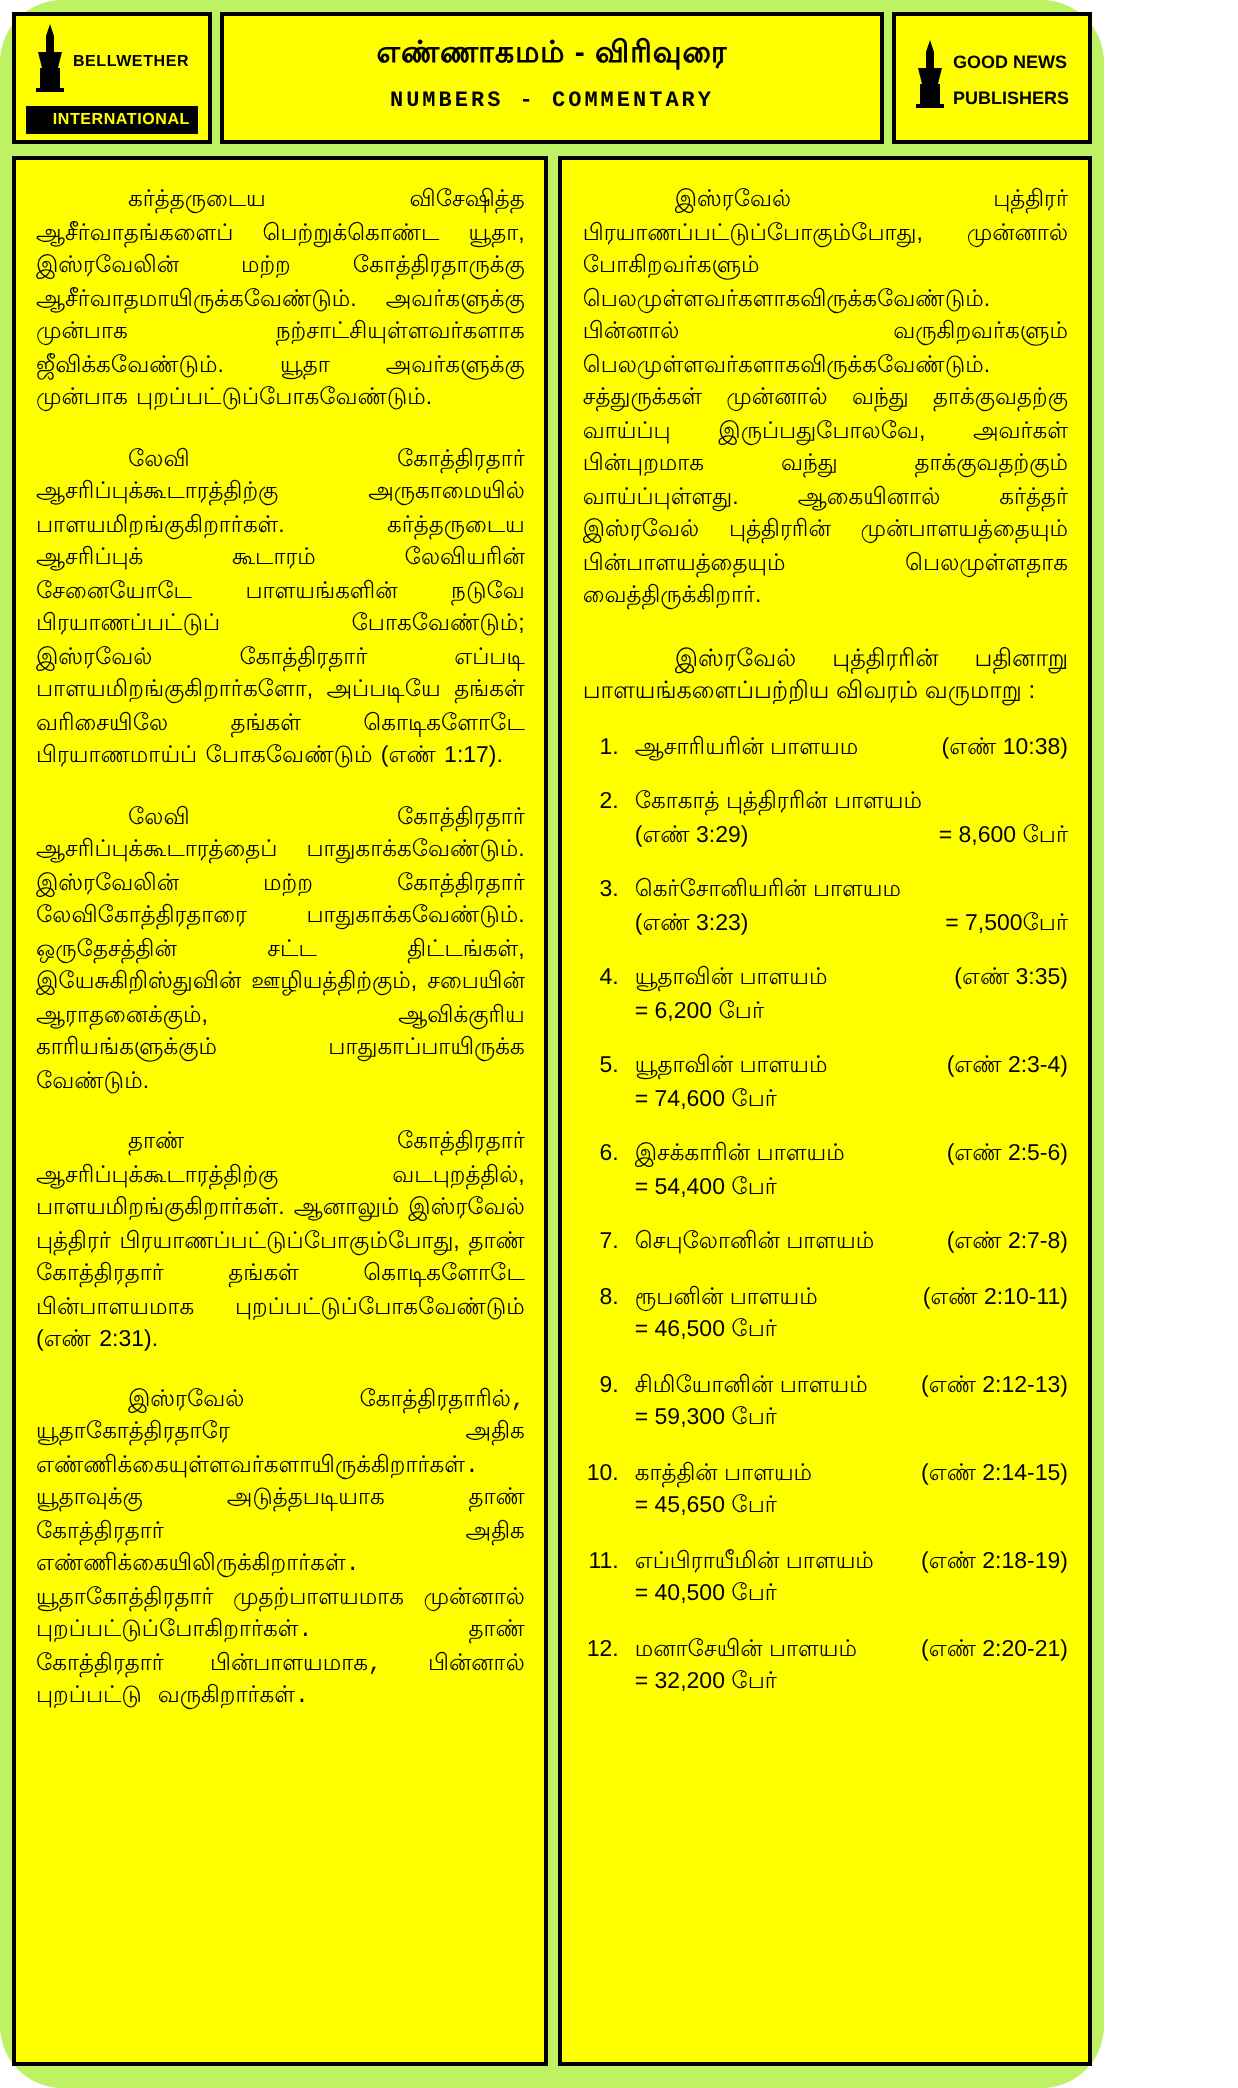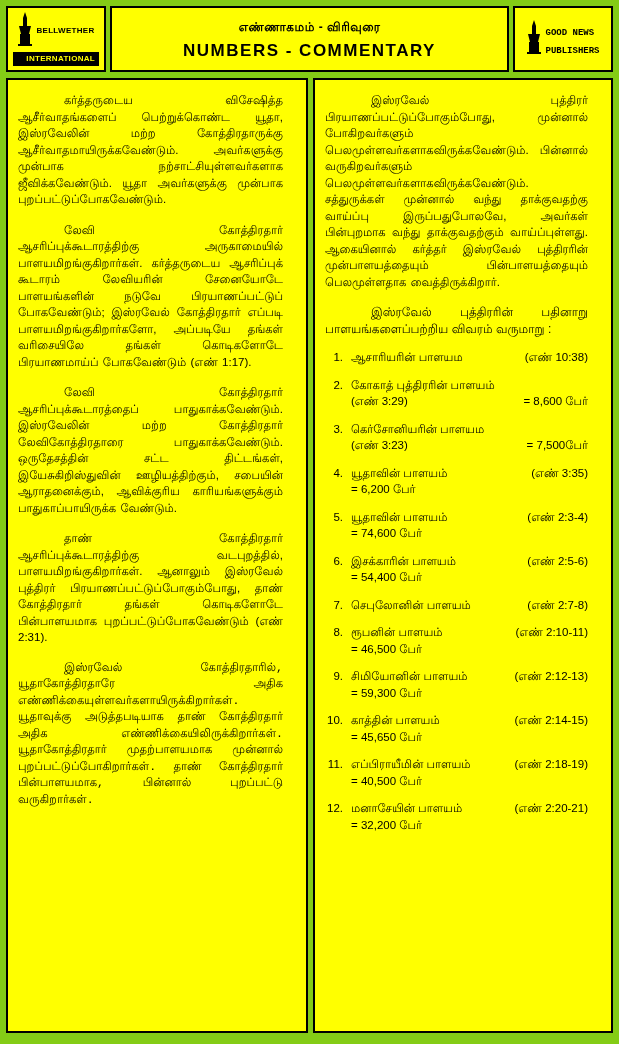--- a/index.html
+++ b/index.html
@@ -7,25 +7,26 @@
     padding: 0;
     background: #ffffff;
   }
   body {
     width: 619px;
     height: 1044px;
     font-family: "Liberation Sans", sans-serif;
   }
   .page {
     position: relative;
-    width: 619px;
+    width: 552px;
     height: 1044px;
-    background: #84cc16;
+    background: #bef264;
     box-sizing: border-box;
     padding: 6px;
+    border-radius: 31px;
   }
   .header {
     display: flex;
     flex-direction: row;
     align-items: stretch;
     height: 66px;
     margin: 0 0 6px 0;
   }
   .logo-box {
     width: 100px;
@@ -76,59 +77,58 @@
     text-align: right;
     width: 86px;
     box-sizing: border-box;
   }
   .logo-text-right {
     font-size: 9px;
     font-weight: bold;
     color: #000000;
     line-height: 11px;
     text-align: right;
-    font-family: Liberation Mono, monospace;
   }
   .title-box {
     flex: 1 1 auto;
     border: 2px solid #000000;
     background: #ffff00;
     display: flex;
     flex-direction: column;
     align-items: center;
     justify-content: center;
     box-sizing: border-box;
   }
   .title-tamil {
-    font-size: 12px;
+    font-size: 15px;
     font-weight: bold;
     color: #000000;
     letter-spacing: 0.5px;
     line-height: 22px;
   }
   .title-english {
-    font-size: 17px;
-    font-weight: bold;
-    font-family: Liberation Sans, sans-serif;
+    font-size: 11px;
+    font-weight: bold;
+    font-family: Liberation Mono, monospace;
     color: #000000;
     letter-spacing: 1.5px;
     line-height: 22px;
     margin-top: 2px;
   }
   .columns {
     display: flex;
     flex-direction: row;
     height: 955px;
     gap: 5px;
   }
   .col {
     border: 2px solid #000000;
     background: #ffff00;
     box-sizing: border-box;
-    padding: 12px 23px 10px 10px;
+    padding: 12px 10px 10px 10px;
     overflow: hidden;
   }
   .col.left { width: 302px; }
   .col.right { width: 300px; }
   .para {
     font-size: 11.5px;
     line-height: 16.5px;
     color: #000000;
     text-align: justify;
     text-indent: 46px;

